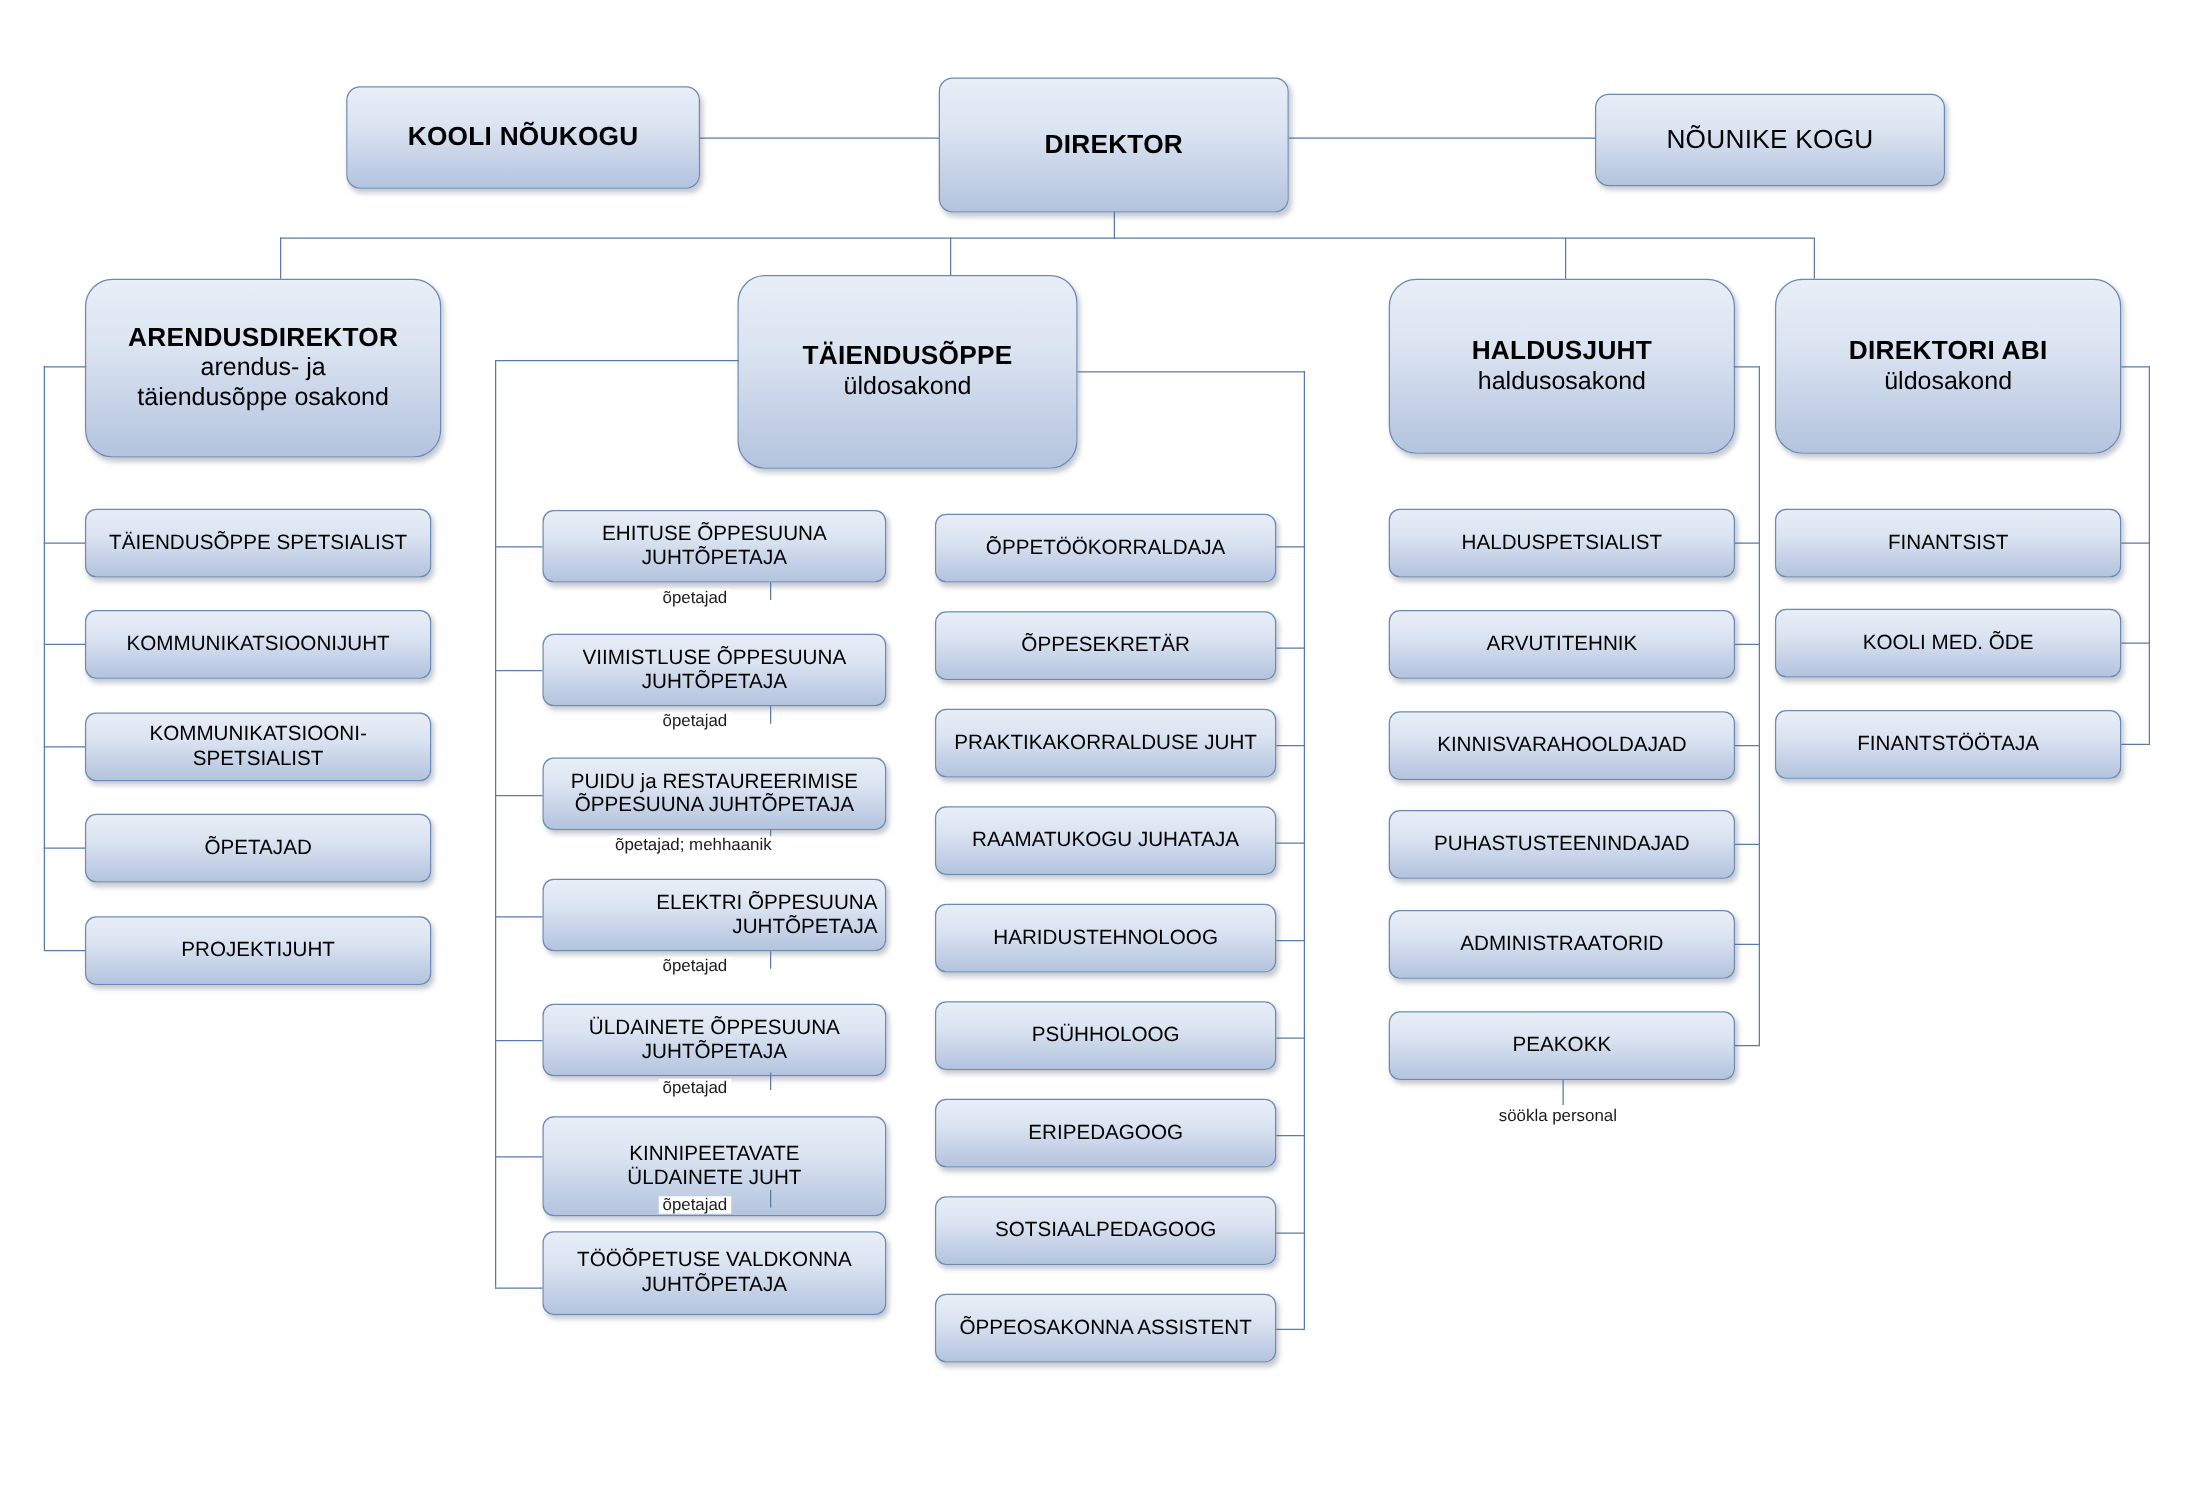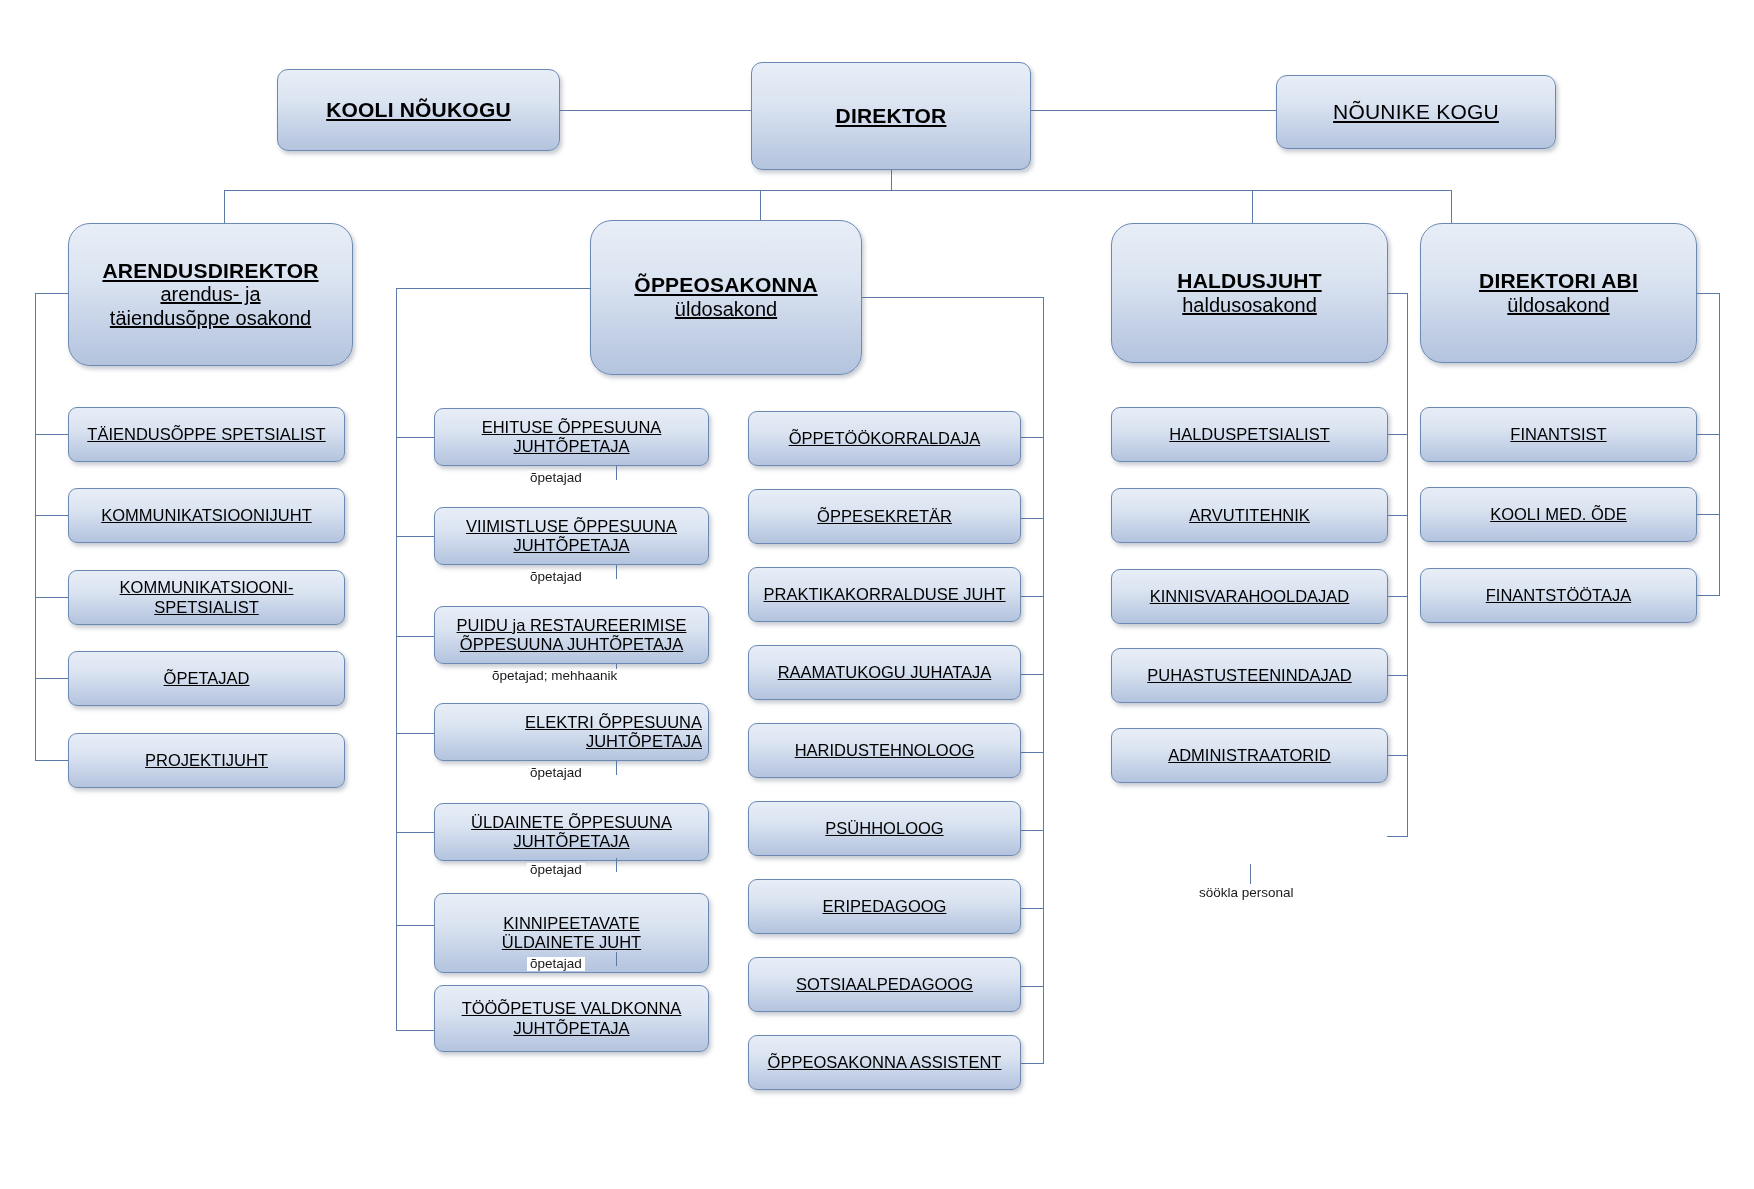--- a/index.html
+++ b/index.html
@@ -34,21 +34,20 @@
     background: linear-gradient(to bottom, #e8eef7 0%, #dbe4f1 38%, #c3d0e6 75%, #b4c4de 100%);
     box-shadow: 2px 3px 4px rgba(90,100,120,0.35);
     display: flex;
     flex-direction: column;
     align-items: center;
     justify-content: center;
     text-align: center;
     color: #000000;
     line-height: 1.18;
     padding: 2px 6px;
-    text-decoration: underline;
   }
   .box.top {
     border-radius: 11px;
   }
   .box .t1 {
     font-weight: bold;
     font-size: 21px;
     letter-spacing: 0.2px;
   }
   .box .t2 {
@@ -127,21 +126,21 @@
     <span class="lf">SPETSIALIST</span>
   </div>
   <div class="box" style="left:68px; top:651px; width:277px; height:55px;">
     <span class="lf">ÕPETAJAD</span>
   </div>
   <div class="box" style="left:68px; top:733px; width:277px; height:55px;">
     <span class="lf">PROJEKTIJUHT</span>
   </div>
 
   <div class="box big" style="left:590px; top:220px; width:272px; height:155px;">
-    <span class="t1">ÕPPEOSAKONNA</span>
+    <span class="t1">TÄIENDUSÕPPE</span>
     <span class="t2">üldosakond</span>
   </div>
 
   <div class="ln lnv" style="left:396px; top:288px; height:742px;"></div>
   <div class="ln lnh" style="left:396px; top:288px; width:195px;"></div>
   <div class="ln lnh" style="left:396px; top:437px; width:38px;"></div>
   <div class="ln lnh" style="left:396px; top:536px; width:38px;"></div>
   <div class="ln lnh" style="left:396px; top:636px; width:38px;"></div>
   <div class="ln lnh" style="left:396px; top:733px; width:38px;"></div>
   <div class="ln lnh" style="left:396px; top:832px; width:38px;"></div>
@@ -257,20 +256,23 @@
   </div>
   <div class="box" style="left:1111px; top:569px; width:277px; height:55px;">
     <span class="lf">KINNISVARAHOOLDAJAD</span>
   </div>
   <div class="box" style="left:1111px; top:648px; width:277px; height:55px;">
     <span class="lf">PUHASTUSTEENINDAJAD</span>
   </div>
   <div class="box" style="left:1111px; top:728px; width:277px; height:55px;">
     <span class="lf">ADMINISTRAATORID</span>
   </div>
+  <div class="box" style="left:1111px; top:809px; width:277px; height:55px;">
+    <span class="lf">PEAKOKK</span>
+  </div>
   <div class="ln lnv" style="left:1250px; top:864px; height:20px;"></div>
   <div class="edgelabel" style="left:1196px; top:886px;">söökla personal</div>
 
   <div class="box big" style="left:1420px; top:223px; width:277px; height:140px;">
     <span class="t1">DIREKTORI ABI</span>
     <span class="t2">üldosakond</span>
   </div>
 
   <div class="ln lnv" style="left:1719px; top:293px; height:302px;"></div>
   <div class="ln lnh" style="left:1697px; top:293px; width:23px;"></div>

